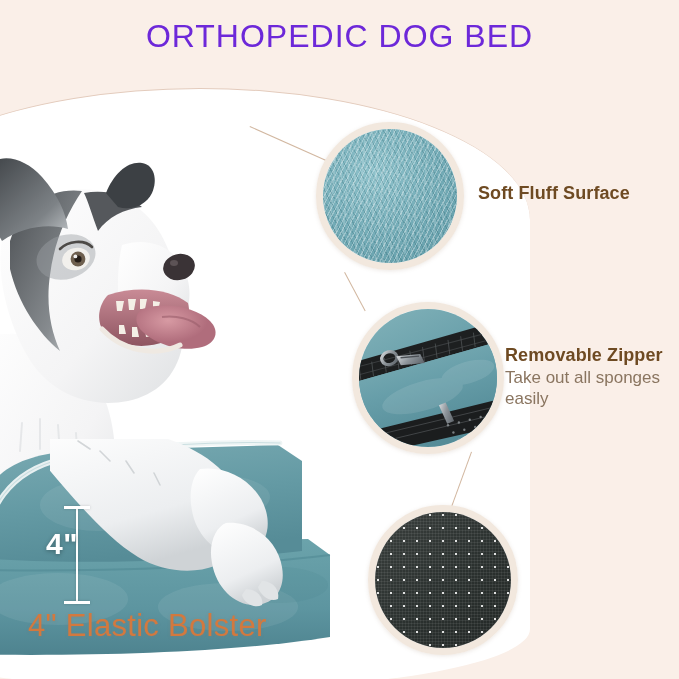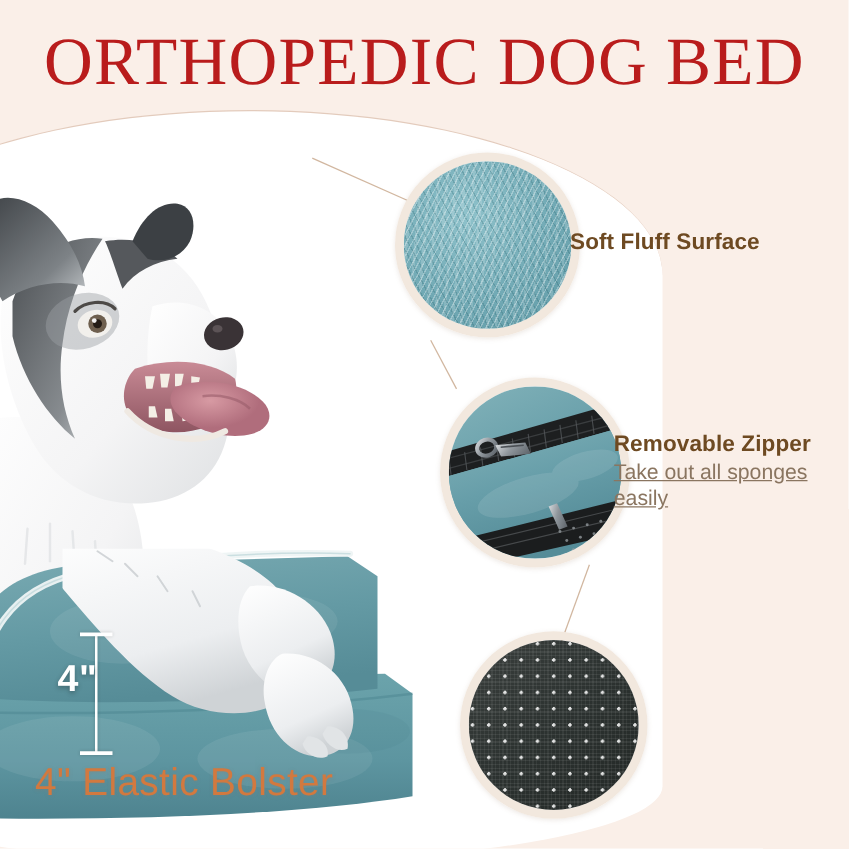--- a/index.html
+++ b/index.html
@@ -15,24 +15,24 @@
     height: 679px;
     overflow: hidden;
     background: #faefe8;
   }
 
   
   .title {
     position: absolute;
     top: 18px; left: 0; right: 0;
     text-align: center;
-    font-family: Liberation Serif, serif;
-    font-size: 54px;
+    font-family: Liberation Sans, sans-serif;
+    font-size: 32px;
     letter-spacing: 1.0px;
-    color: #b91c1c;
+    color: #6d28d9;
     font-weight: 400;
     white-space: nowrap;
   }
 
   
   .stage {
     position: absolute;
     left: -130px;
     top: 88px;
     width: 660px;
@@ -120,24 +120,23 @@
 
   
   .label { position:absolute; }
   .label .head {
     font-size: 18px; font-weight: 700; color:#6e4a22; letter-spacing: .1px;
     white-space: nowrap; line-height: 1.25;
   }
   .label .sub {
     font-size: 17px; font-weight: 400; color:#8a7560; line-height: 1.28;
     max-width: 172px;
-    text-decoration: underline;
-  }
-  .l1 { left: 456px; top: 182px; }
-  .l2 { left: 491px; top: 344px; }
+  }
+  .l1 { left: 478px; top: 182px; }
+  .l2 { left: 505px; top: 344px; }
   .l3 { left: 508px; top: 553px; }
 </style>
 </head>
 <body>
 
 <div id="poster">
 
   <div class="title">ORTHOPEDIC DOG BED</div>
 
   <div class="stage">

